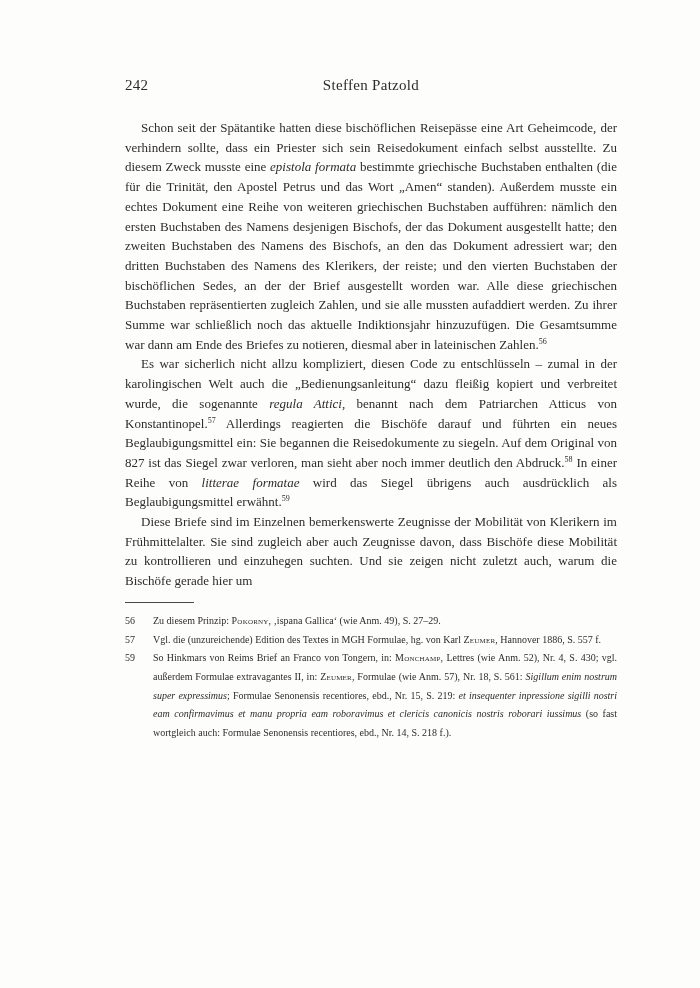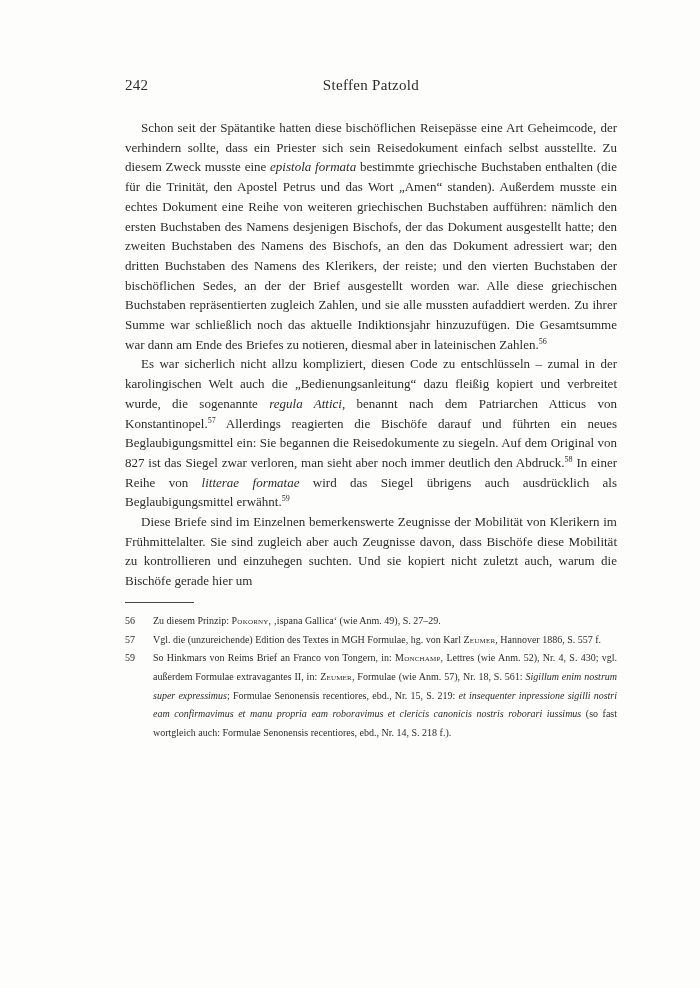--- a/index.html
+++ b/index.html
@@ -87,21 +87,21 @@
 
     <header class="running-head">
       <span class="page-num">242</span>
       <span class="head-title">Steffen Patzold</span>
     </header>
 
     <main class="body-text">
 
     <p><span>Schon seit der Spätantike hatten diese bischöflichen Reisepässe eine Art Geheimcode, der verhindern sollte, dass ein Priester sich sein Reisedokument einfach selbst ausstellte. Zu diesem Zweck musste eine </span><span class="it">epistola formata</span><span> bestimmte griechische Buchstaben enthalten (die für die Trinität, den Apostel Petrus und das Wort „Amen“ standen). Außerdem musste ein echtes Dokument eine Reihe von weiteren griechischen Buchstaben aufführen: nämlich den ersten Buchstaben des Namens desjenigen Bischofs, der das Dokument ausgestellt hatte; den zweiten Buchstaben des Namens des Bischofs, an den das Dokument adressiert war; den dritten Buchstaben des Namens des Klerikers, der reiste; und den vierten Buchstaben der bischöflichen Sedes, an der der Brief ausgestellt worden war. Alle diese griechischen Buchstaben repräsentierten zugleich Zahlen, und sie alle mussten aufaddiert werden. Zu ihrer Summe war schließlich noch das aktuelle Indiktionsjahr hinzuzufügen. Die Gesamtsumme war dann am Ende des Briefes zu notieren, diesmal aber in lateinischen Zahlen.</span><sup class="fn-ref">56</sup></p>
         <p><span>Es war sicherlich nicht allzu kompliziert, diesen Code zu entschlüsseln – zumal in der karolingischen Welt auch die „Bedienungsanleitung“ dazu fleißig kopiert und verbreitet wurde, die sogenannte </span><span class="it">regula Attici</span><span>, benannt nach dem Patriarchen Atticus von Konstantinopel.</span><sup class="fn-ref">57</sup><span> Allerdings reagierten die Bischöfe darauf und führten ein neues Beglaubigungsmittel ein: Sie begannen die Reisedokumente zu siegeln. Auf dem Original von 827 ist das Siegel zwar verloren, man sieht aber noch immer deutlich den Abdruck.</span><sup class="fn-ref">58</sup><span> In einer Reihe von </span><span class="it">litterae formatae</span><span> wird das Siegel übrigens auch ausdrücklich als Beglaubigungsmittel erwähnt.</span><sup class="fn-ref">59</sup></p>
-        <p><span>Diese Briefe sind im Einzelnen bemerkenswerte Zeugnisse der Mobilität von Klerikern im Frühmittelalter. Sie sind zugleich aber auch Zeugnisse davon, dass Bischöfe diese Mobilität zu kontrollieren und einzuhegen suchten. Und sie kopiert nicht zuletzt auch, warum die Bischöfe gerade hier um</span></p>
+        <p><span>Diese Briefe sind im Einzelnen bemerkenswerte Zeugnisse der Mobilität von Klerikern im Frühmittelalter. Sie sind zugleich aber auch Zeugnisse davon, dass Bischöfe diese Mobilität zu kontrollieren und einzuhegen suchten. Und sie zeigen nicht zuletzt auch, warum die Bischöfe gerade hier um</span></p>
       </main>
 
     <footer class="footnotes">
       <div class="fn-rule"></div>
       <div>
 
       <div class="footnote"><span class="fn-num">56</span><span><span>Zu diesem Prinzip: </span><span class="sc">Pokorny</span><span>, ‚ispana Gallica‘ (wie Anm. 49), S. 27–29.</span></span></div>
           <div class="footnote"><span class="fn-num">57</span><span><span>Vgl. die (unzureichende) Edition des Textes in MGH Formulae, hg. von Karl </span><span class="sc">Zeumer</span><span>, Hannover 1886, S. 557 f.</span></span></div>
           <div class="footnote"><span class="fn-num">59</span><span><span>So Hinkmars von Reims Brief an Franco von Tongern, in: </span><span class="sc">Monchamp</span><span>, Lettres (wie Anm. 52), Nr. 4, S. 430; vgl. außerdem Formulae extravagantes II, in: </span><span class="sc">Zeumer</span><span>, Formulae (wie Anm. 57), Nr. 18, S. 561: </span><span class="it">Sigillum enim nostrum super expressimus</span><span>; Formulae Senonensis recentiores, ebd., Nr. 15, S. 219: </span><span class="it">et insequenter inpressione sigilli nostri eam confirmavimus et manu propria eam roboravimus et clericis canonicis nostris roborari iussimus</span><span> (so fast wortgleich auch: Formulae Senonensis recentiores, ebd., Nr. 14, S. 218 f.).</span></span></div>
         </div>

